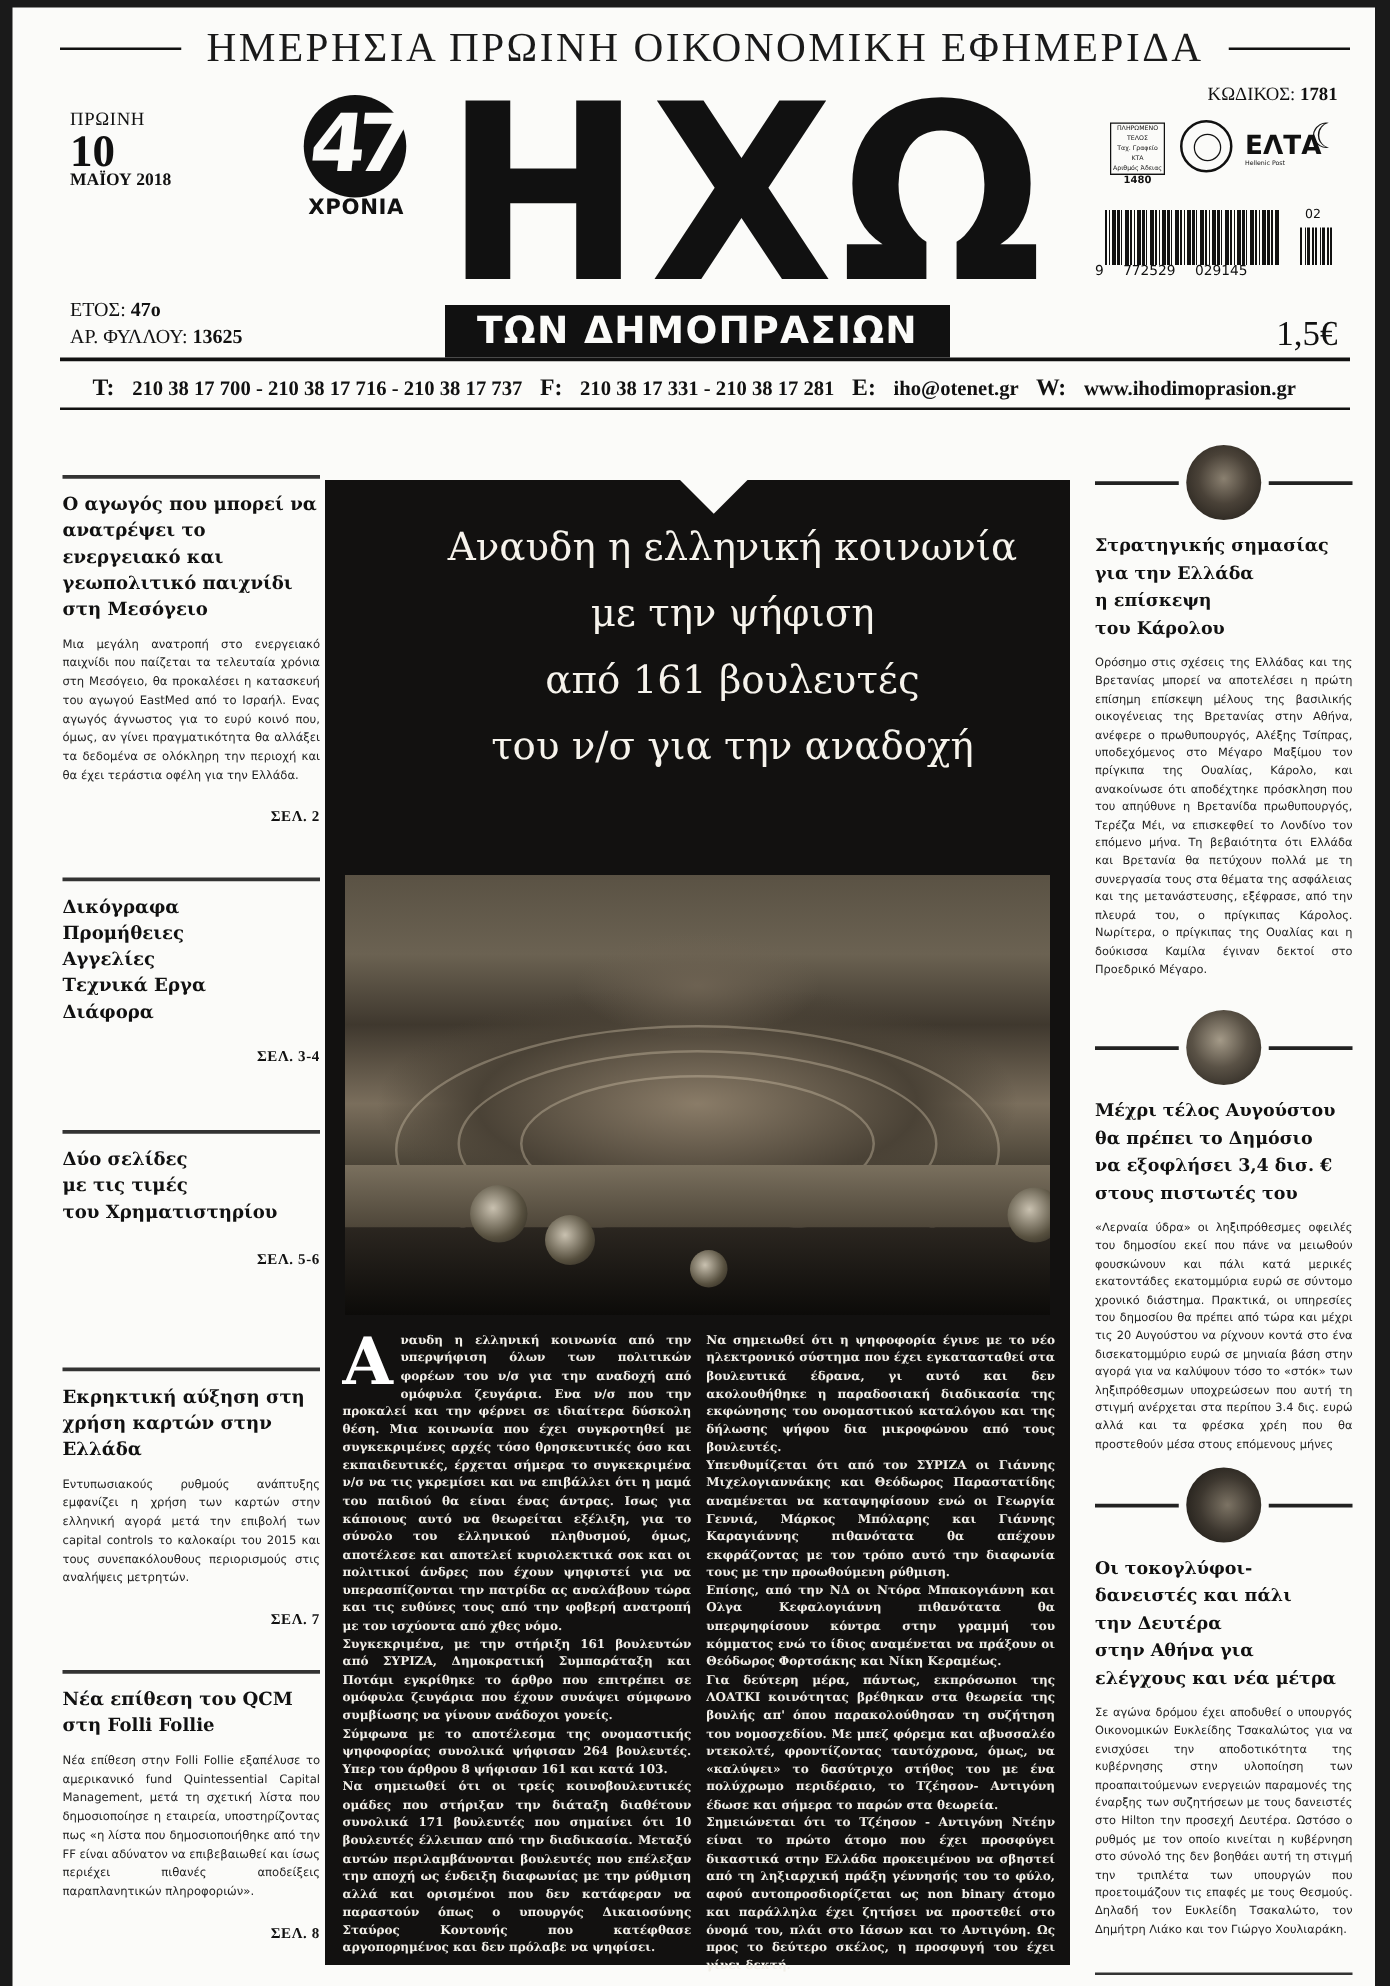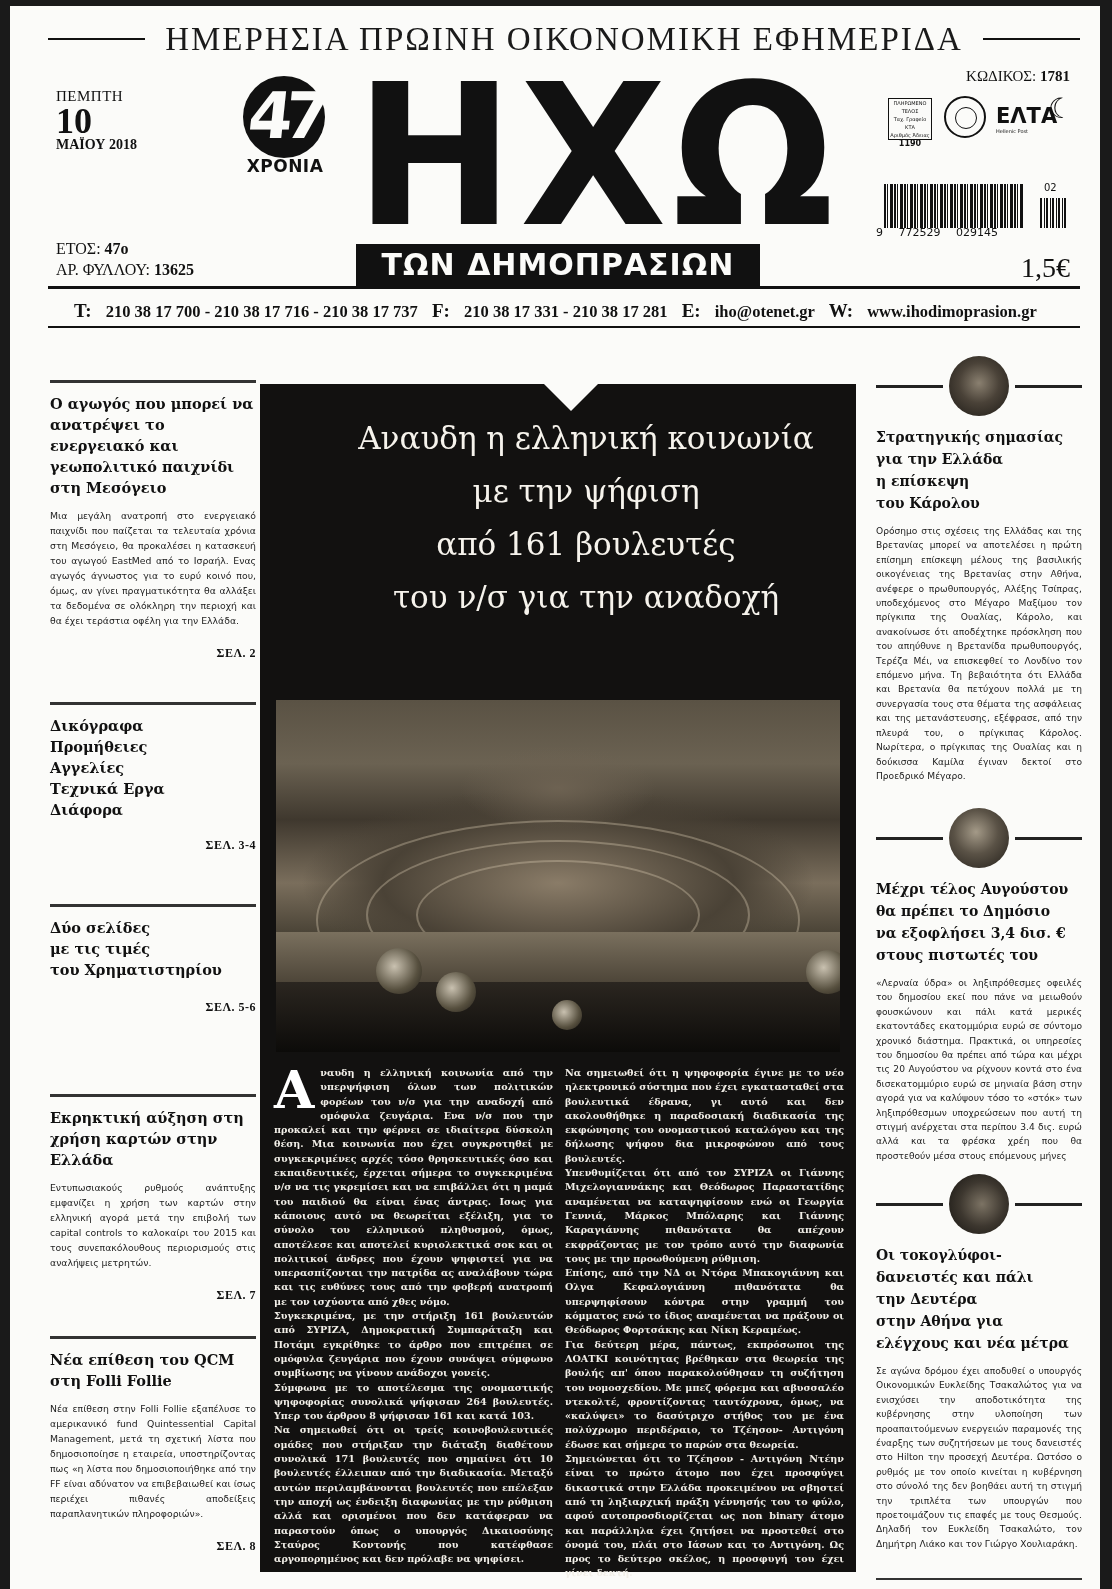--- a/index.html
+++ b/index.html
@@ -34,21 +34,21 @@
   .code b { font-weight: bold; }
   .stamps { position: absolute; left: 878px; top: 86px; width: 190px; height: 52px; }
   .stamp-box { position: absolute; left: 0; top: 6px; width: 44px; height: 42px; border: 1px solid #111; font-family: "DejaVu Sans", sans-serif; font-size: 5px; text-align: center; line-height: 8px; }
   .stamp-box .amount { font-size: 8px; font-weight: bold; border-top: 1px solid #111; }
   .stamp-seal { position: absolute; left: 56px; top: 4px; width: 42px; height: 42px; border-radius: 50%; border: 2px solid #111; }
   .stamp-seal::after { content: ""; position: absolute; left: 9px; top: 9px; width: 20px; height: 20px; border-radius: 50%; border: 1.5px solid #111; }
   .elta { position: absolute; left: 108px; top: 12px; font-family: "DejaVu Sans", sans-serif; font-weight: bold; font-size: 21px; }
   .elta small { display: block; font-size: 5px; font-weight: normal; }
   .elta-bird { position: absolute; left: 160px; top: 0; font-size: 28px; }
 
-  .barcode { position: absolute; left: 860px; top: 172px; width: 210px; height: 66px; }
+  .barcode { position: absolute; left: 860px; top: 156px; width: 210px; height: 66px; }
   .bars { position: absolute; left: 14px; top: 6px; width: 140px; height: 44px;
     background: repeating-linear-gradient(90deg, #111 0 2px, transparent 2px 3px, #111 3px 4px, transparent 4px 6px, #111 6px 9px, transparent 9px 10px); }
   .bars2 { position: absolute; left: 170px; top: 20px; width: 28px; height: 30px;
     background: repeating-linear-gradient(90deg, #111 0 2px, transparent 2px 4px, #111 4px 5px, transparent 5px 6px); }
   .bc-digits { position: absolute; left: 6px; top: 48px; font-family: "DejaVu Sans", sans-serif; font-size: 11px; word-spacing: 12px; }
   .bc-addon { position: absolute; left: 174px; top: 4px; font-family: "DejaVu Sans", sans-serif; font-size: 10px; }
 
   .price { position: absolute; right: 30px; top: 246px; font-family: "Liberation Serif", serif; font-size: 28px; }
 
   .rule-thick { position: absolute; height: 3px; background: #111; }
@@ -101,21 +101,21 @@
 
 <div class="page">
 
   <div class="tagline-row">
     <div class="tagline-rule"></div>
     <div class="tagline">ΗΜΕΡΗΣΙΑ ΠΡΩΙΝΗ ΟΙΚΟΝΟΜΙΚΗ ΕΦΗΜΕΡΙΔΑ</div>
     <div class="tagline-rule"></div>
   </div>
 
   <div class="dateblock">
-    <div class="day">ΠΕΜΠΤΗ</div>
+    <div class="day">ΠΡΩΙΝΗ</div>
     <div class="num">10</div>
     <div class="month">ΜΑΪΟΥ 2018</div>
   </div>
 
   <div class="anniv">
     <div class="anniv-circle"></div>
     <div class="anniv-num">47</div>
     <div class="anniv-label">ΧΡΟΝΙΑ</div>
   </div>
 
@@ -129,21 +129,21 @@
 
   <div class="code">
     <span>ΚΩΔΙΚΟΣ:</span> <b>1781</b>
   </div>
 
   <div class="stamps">
     <div class="stamp-box">
       <div>ΠΛΗΡΩΜΕΝΟ ΤΕΛΟΣ</div>
       <div>Ταχ. Γραφείο ΚΤΑ</div>
       <div>Αριθμός Άδειας</div>
-      <div class="amount">1190</div>
+      <div class="amount">1480</div>
     </div>
     <div class="stamp-seal"></div>
     <div class="elta">
       <span>ΕΛΤΑ</span>
       <small>Hellenic Post</small>
     </div>
     <div class="elta-bird">☾</div>
   </div>
 
   <div class="barcode">

